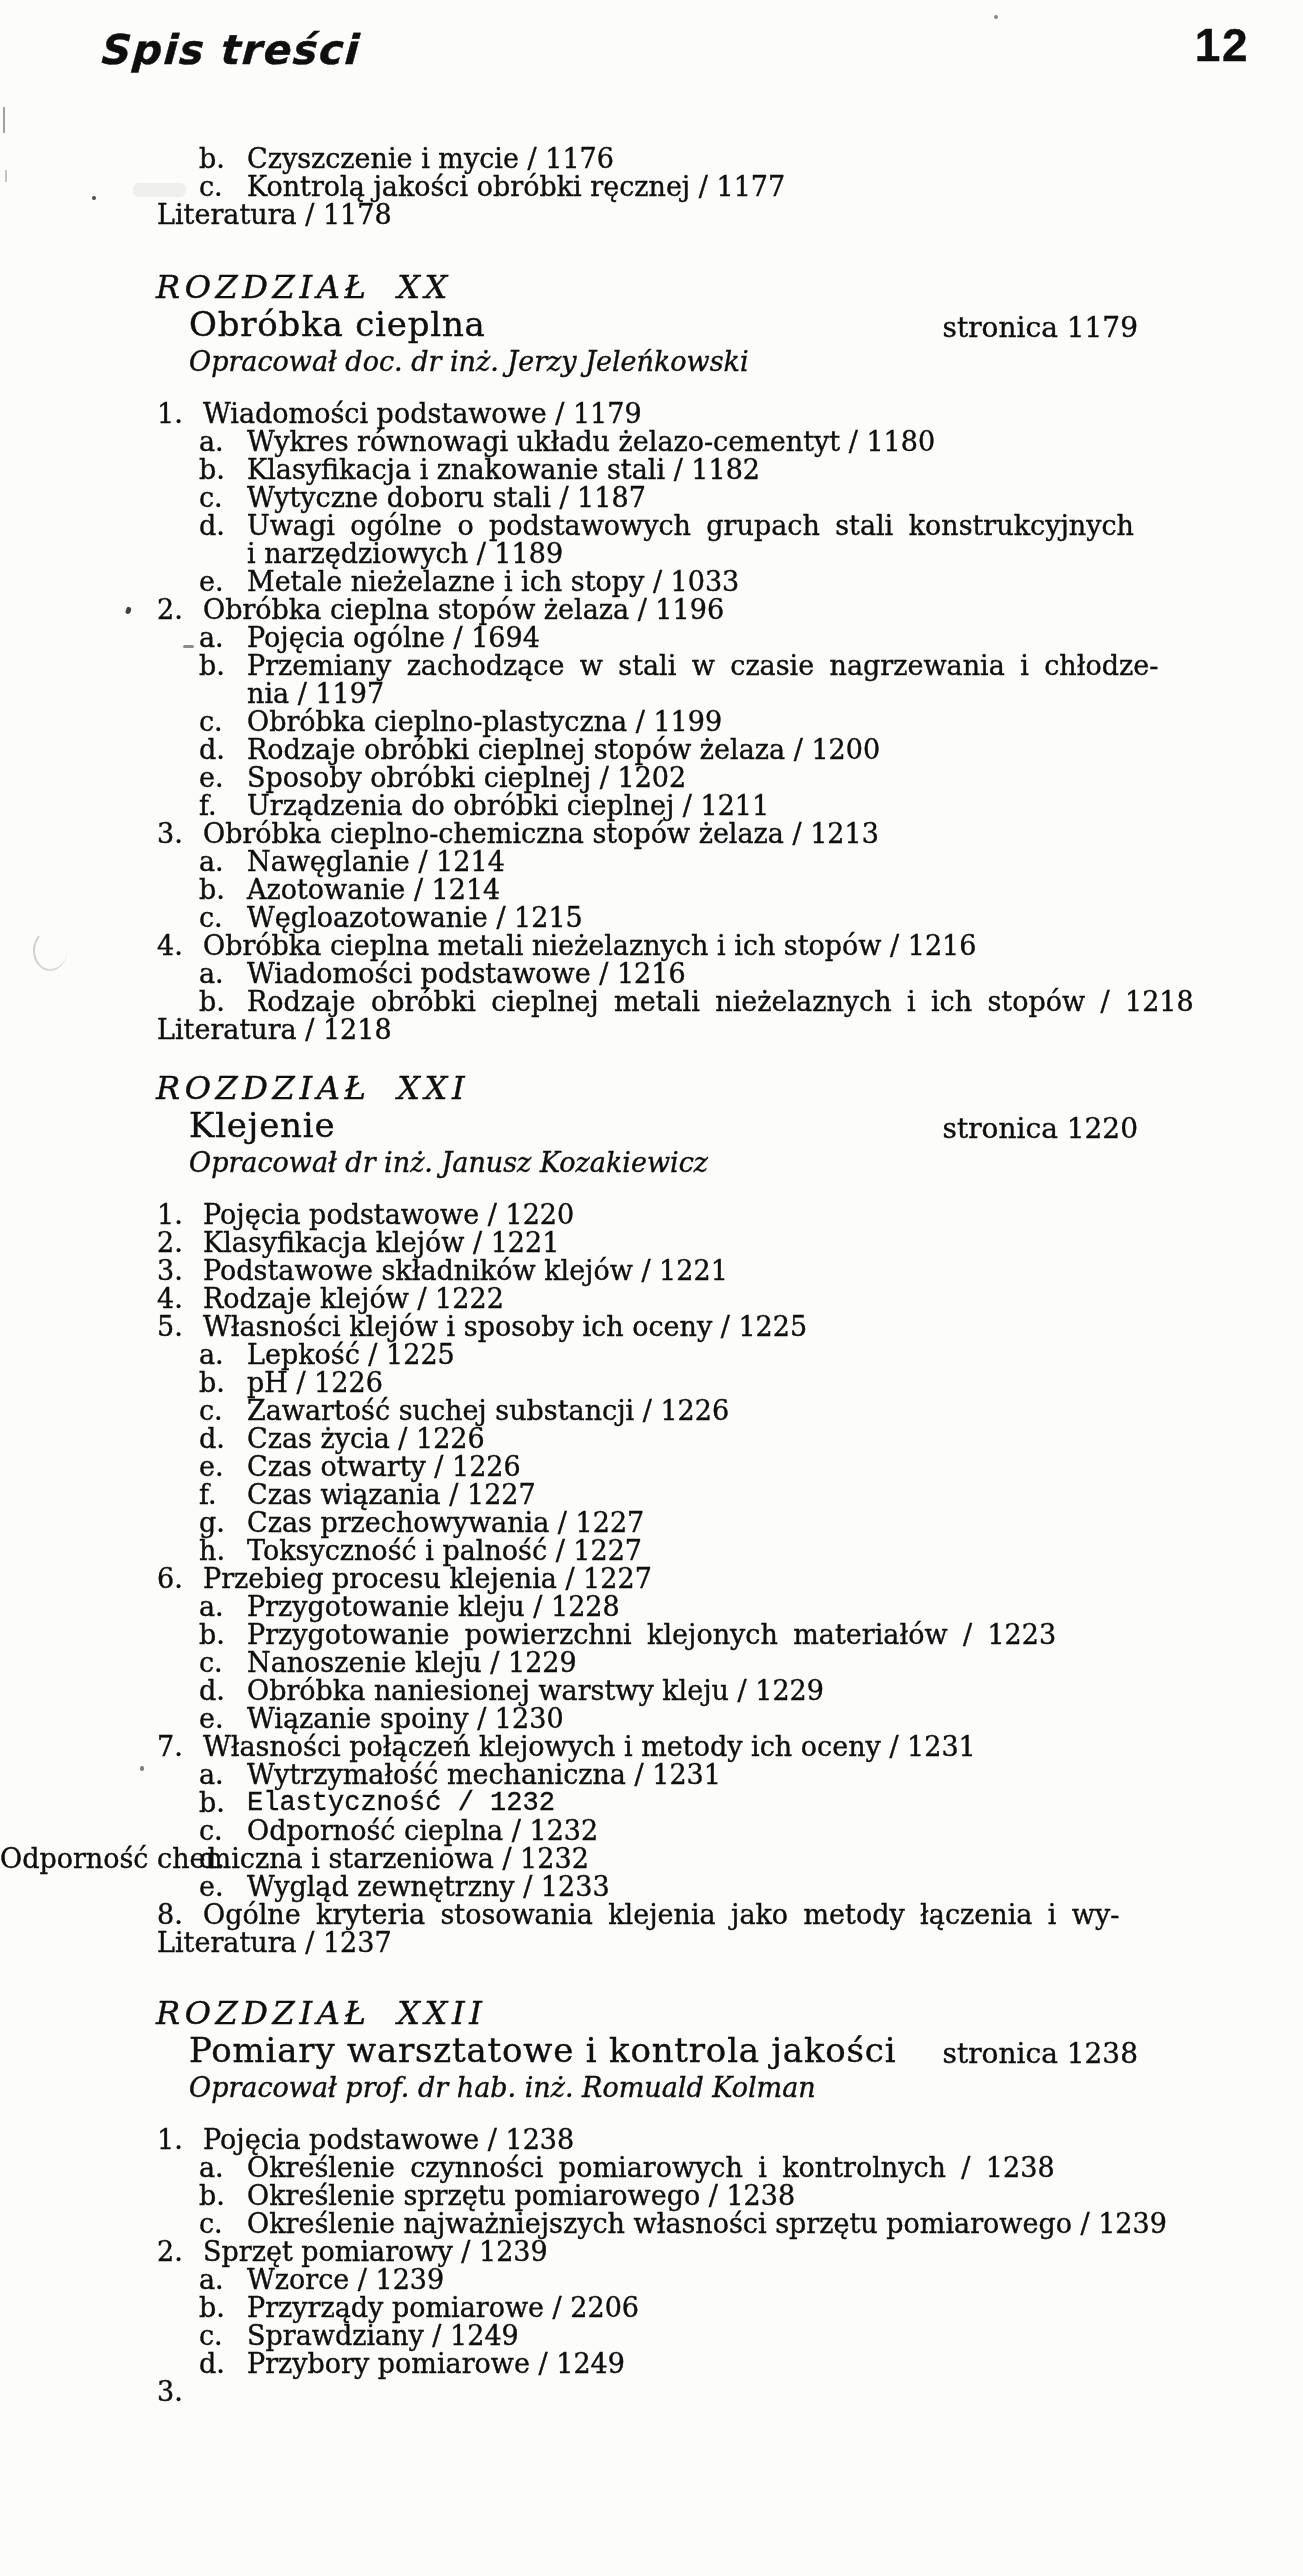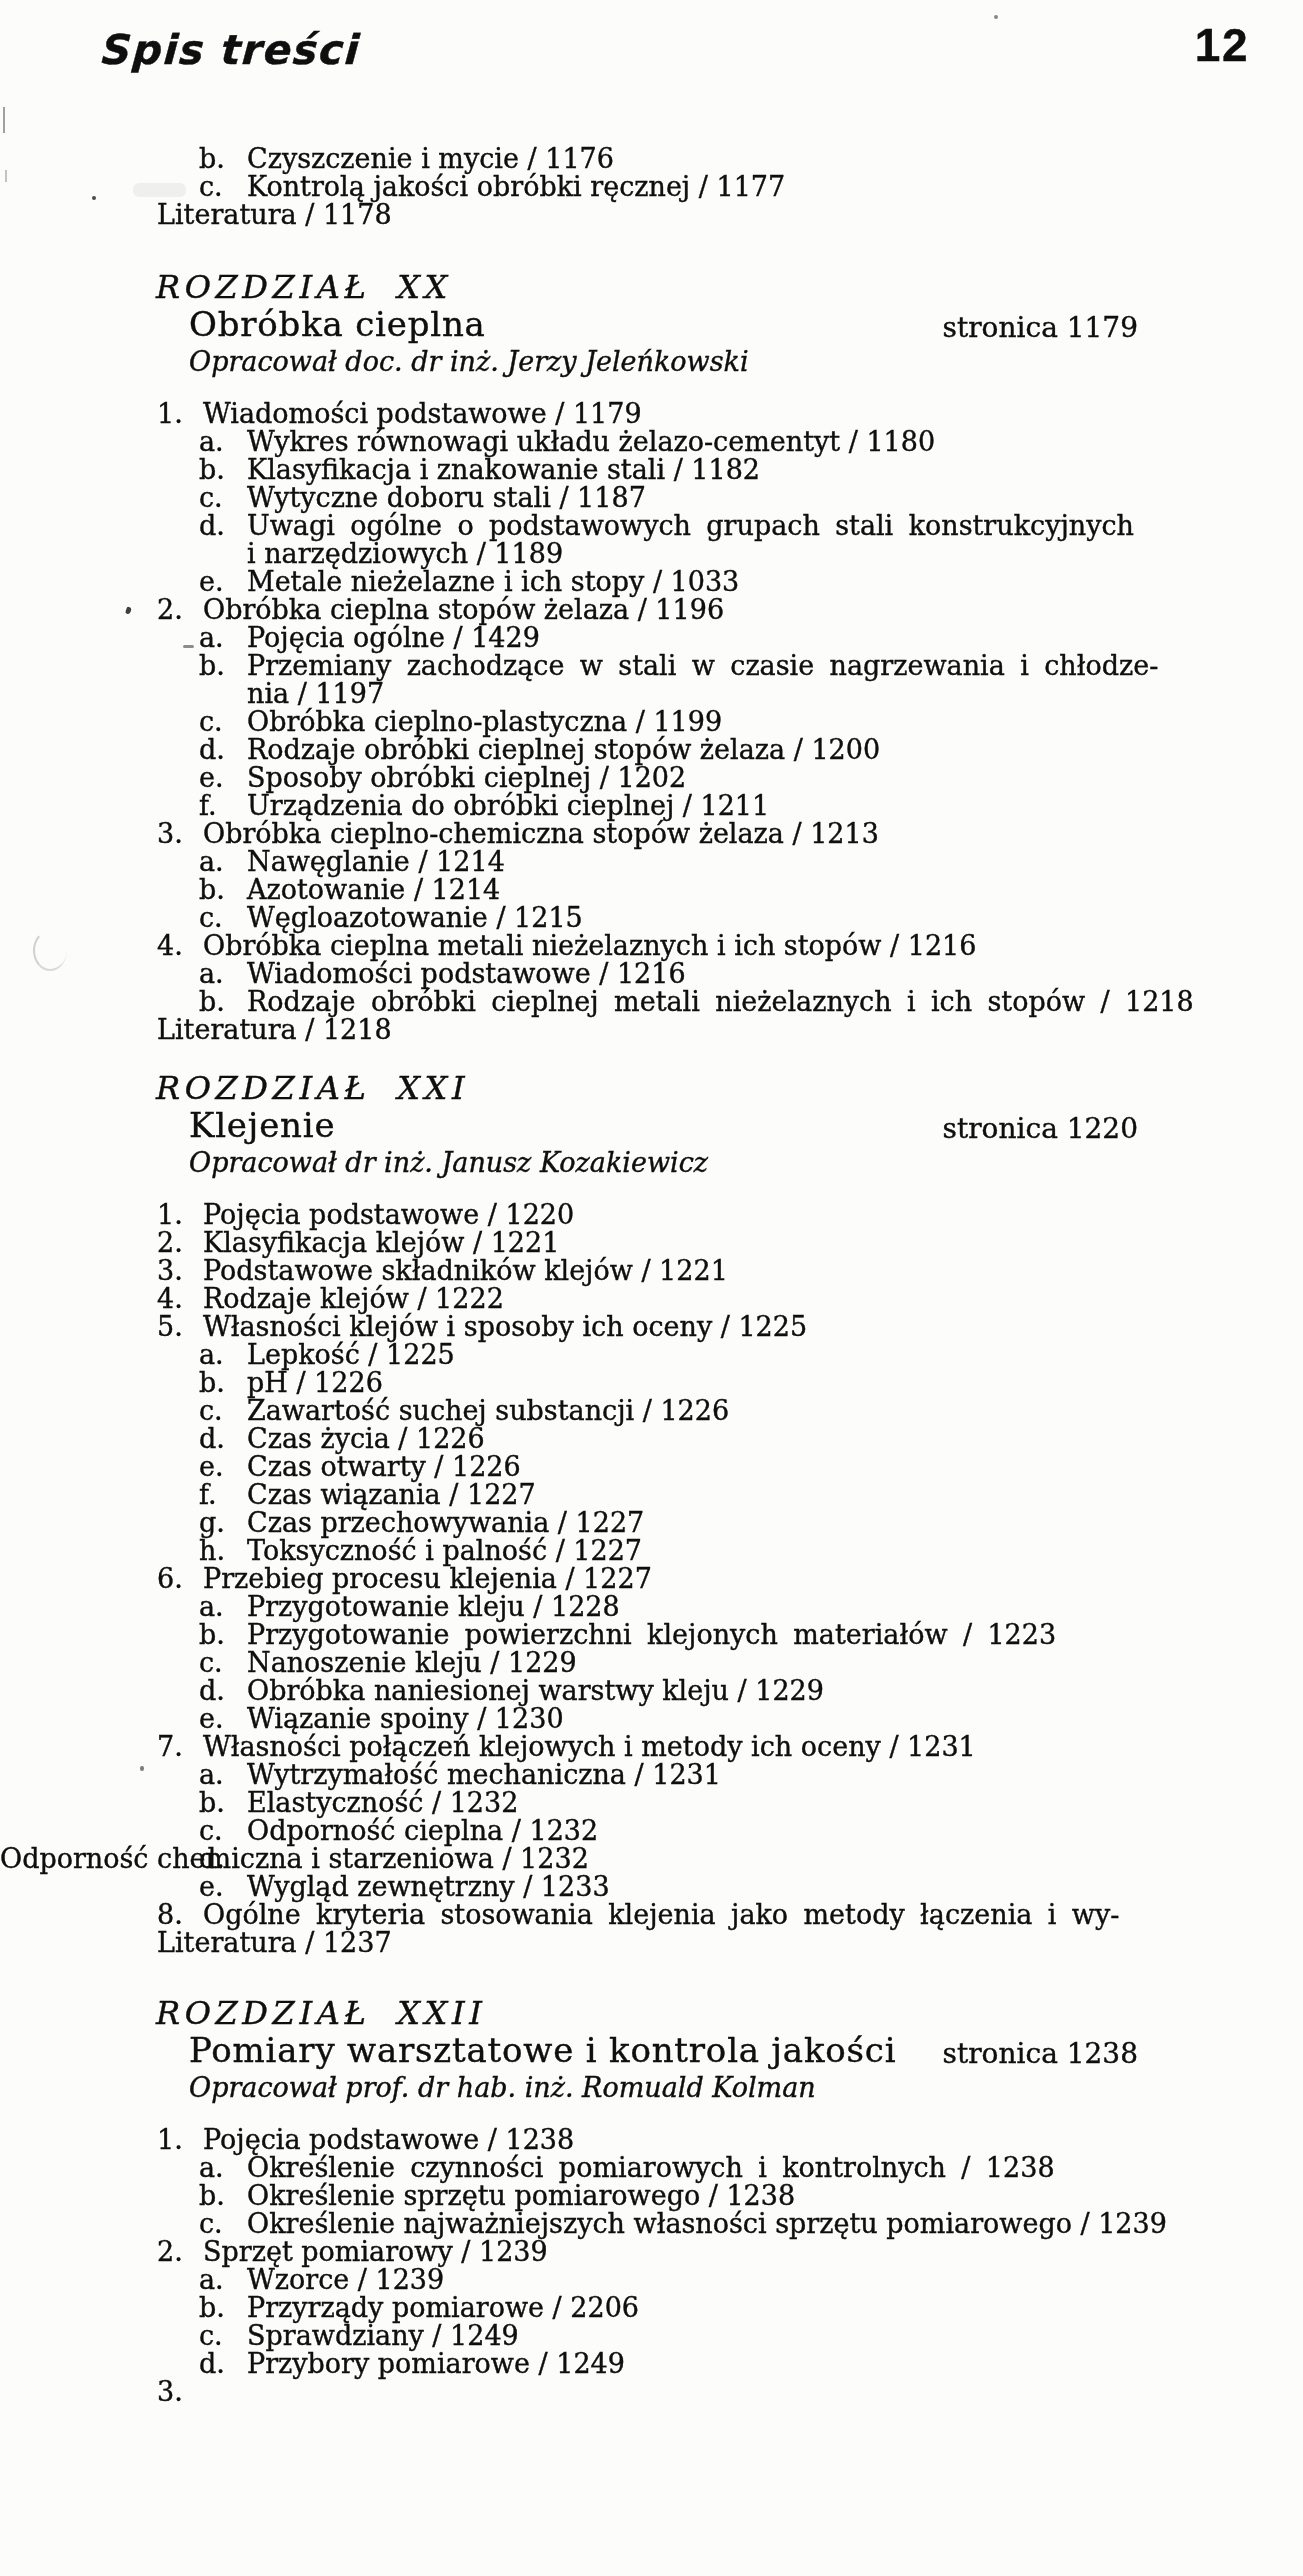--- a/index.html
+++ b/index.html
@@ -110,21 +110,21 @@
           <div class="line">
             <span class="marker" style="left: 199px;">e.</span>
             <span class="text" style="margin-left: 247px;">Metale nieżelazne i ich stopy / 1033</span>
           </div>
           <div class="line">
             <span class="marker" style="left: 157px;">2.</span>
             <span class="text" style="margin-left: 203px;">Obróbka cieplna stopów żelaza / 1196</span>
           </div>
           <div class="line">
             <span class="marker" style="left: 199px;">a.</span>
-            <span class="text" style="margin-left: 247px;">Pojęcia ogólne / 1429</span>
+            <span class="text" style="margin-left: 247px;">Pojęcia ogólne / 1694</span>
           </div>
           <div class="line spread">
             <span class="marker" style="left: 199px;">b.</span>
             <span class="text" style="margin-left: 247px;">Przemiany zachodzące w stali w czasie nagrzewania i chłodze-</span>
           </div>
           <div class="line">
             <span class="text" style="margin-left: 247px;">nia / 1197</span>
           </div>
           <div class="line">
             <span class="marker" style="left: 199px;">c.</span>
@@ -262,21 +262,21 @@
           <div class="line">
             <span class="marker" style="left: 157px;">7.</span>
             <span class="text" style="margin-left: 203px;">Własności połączeń klejowych i metody ich oceny / 1231</span>
           </div>
           <div class="line">
             <span class="marker" style="left: 199px;">a.</span>
             <span class="text" style="margin-left: 247px;">Wytrzymałość mechaniczna / 1231</span>
           </div>
           <div class="line">
             <span class="marker" style="left: 199px;">b.</span>
-            <span class="text" style="margin-left: 247px;">Elastyczność / 1232</span>
+            <span class="text" style="margin-left: 247px; font-family: Liberation Mono, monospace;">Elastyczność / 1232</span>
           </div>
           <div class="line">
             <span class="marker" style="left: 199px;">c.</span>
             <span class="text" style="margin-left: 247px;">Odporność cieplna / 1232</span>
           </div>
           <div class="line">
             <span class="marker" style="left: 199px;">d.</span>
             <span class="text" style="">Odporność chemiczna i starzeniowa / 1232</span>
           </div>
           <div class="line">

